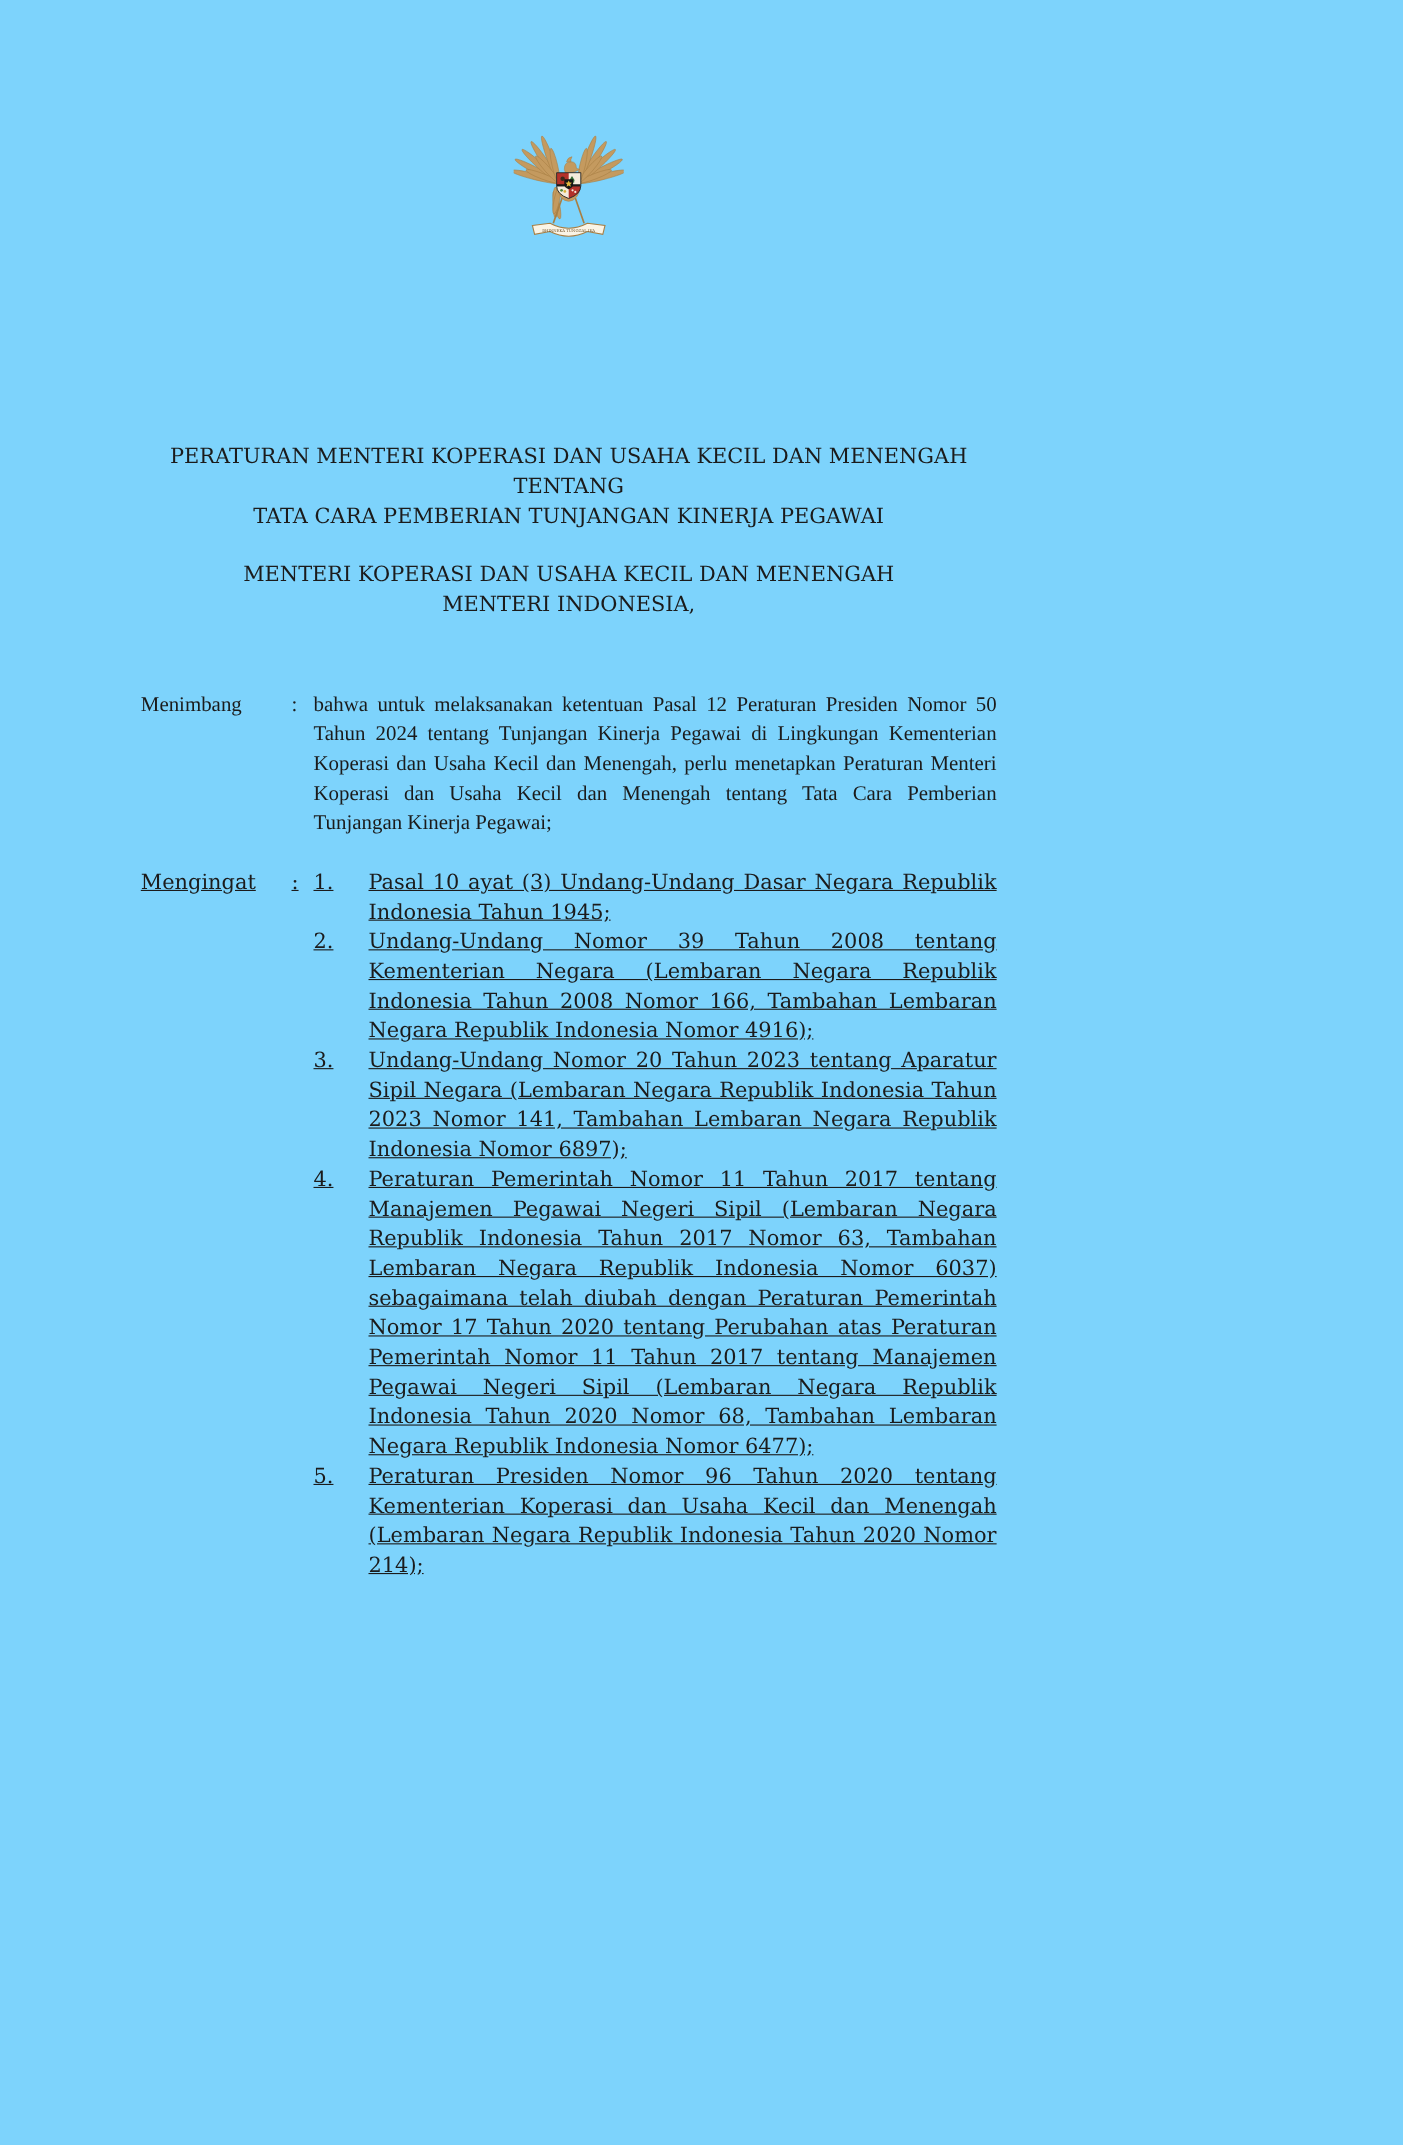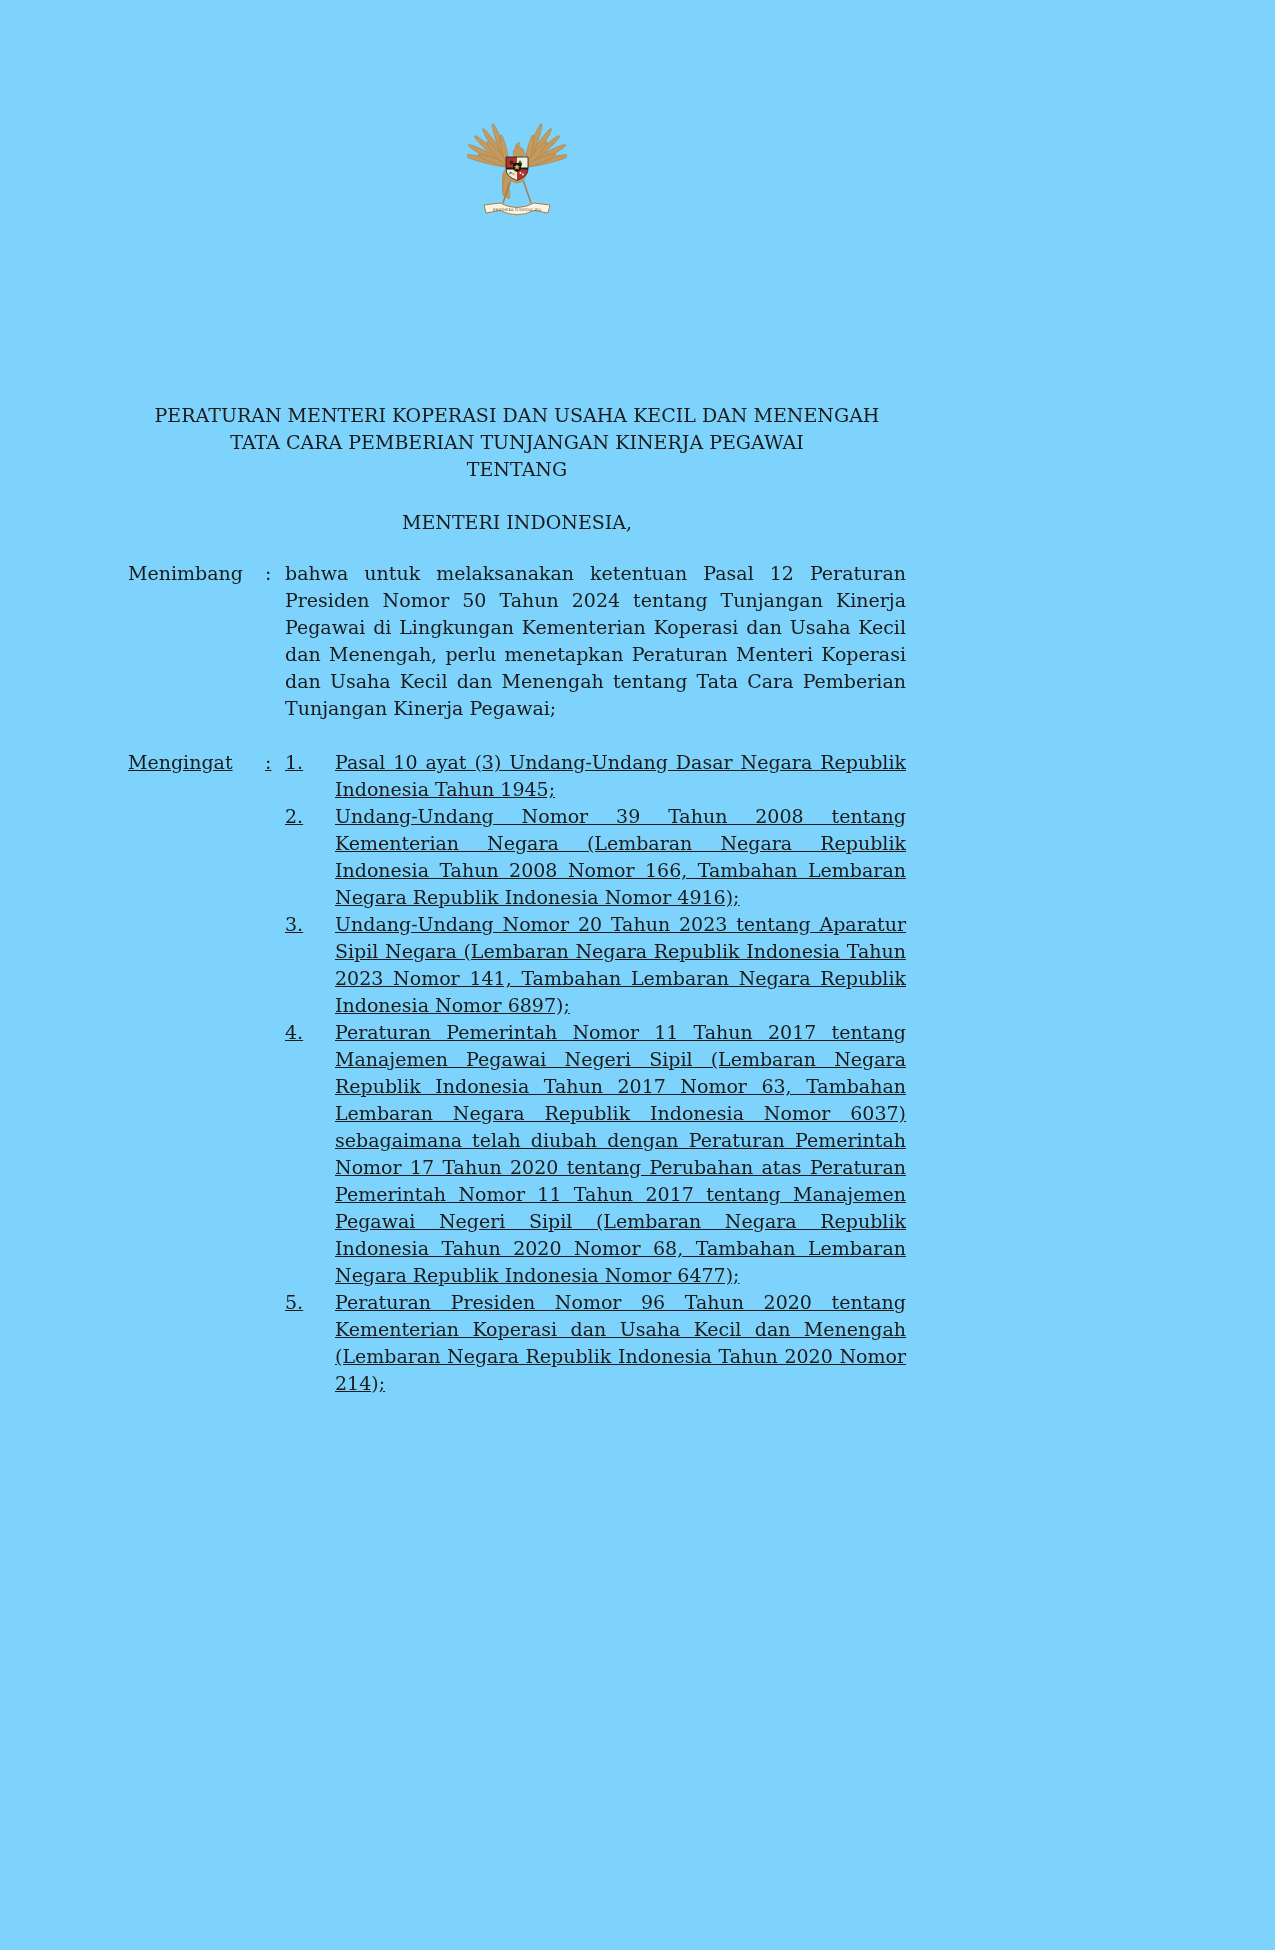--- a/index.html
+++ b/index.html
@@ -40,21 +40,21 @@
   }
   .authority {
     margin-top: 26px;
     text-align: center;
   }
   .section {
     display: grid;
     grid-template-columns: 137px 20px 1fr;
     align-items: start;
   }
-  .section-menimbang { margin-top: 24px; }
+  .section-menimbang { margin-top: 64px; font-family: Liberation Serif, serif; }
   .section-mengingat { margin-top: 27px; text-decoration: underline; }
   .just { text-align: justify; }
   .item {
     display: grid;
     grid-template-columns: 50px 1fr;
     align-items: start;
   }
   .item-text { text-align: justify; }
 </style>
 </head>
@@ -131,26 +131,27 @@
 
         <g>
           <path d="M34,182 L66,178 Q100,196 134,178 L166,182 L162,198 L134,193 Q100,210 66,193 L38,198 Z" fill="#faf4e6" stroke="#a87f44" stroke-width="2"></path>
           <text x="100" y="194" text-anchor="middle" font-size="7" fill="#6d4f26">BHINNEKA TUNGGAL IKA</text>
         </g>
       </svg>
     </div>
 
     <div class="title-block">
       <div class="title-line">PERATURAN MENTERI KOPERASI DAN USAHA KECIL DAN MENENGAH</div>
+      <div class="title-line">TENTANG</div>
       <div class="title-line">TATA CARA PEMBERIAN TUNJANGAN KINERJA PEGAWAI</div>
-      <div class="title-line">TENTANG</div>
     </div>
 
 
     <div class="authority">
+      <div>MENTERI KOPERASI DAN USAHA KECIL DAN MENENGAH</div>
       <div>MENTERI INDONESIA,</div>
     </div>
 
     <div class="section section-menimbang">
       <div>Menimbang</div>
       <div>:</div>
       <div class="just">bahwa untuk melaksanakan ketentuan Pasal 12 Peraturan Presiden Nomor 50 Tahun 2024 tentang Tunjangan Kinerja Pegawai di Lingkungan Kementerian Koperasi dan Usaha Kecil dan Menengah, perlu menetapkan Peraturan Menteri Koperasi dan Usaha Kecil dan Menengah tentang Tata Cara Pemberian Tunjangan Kinerja Pegawai;</div>
     </div>
 
     <div class="section section-mengingat">

